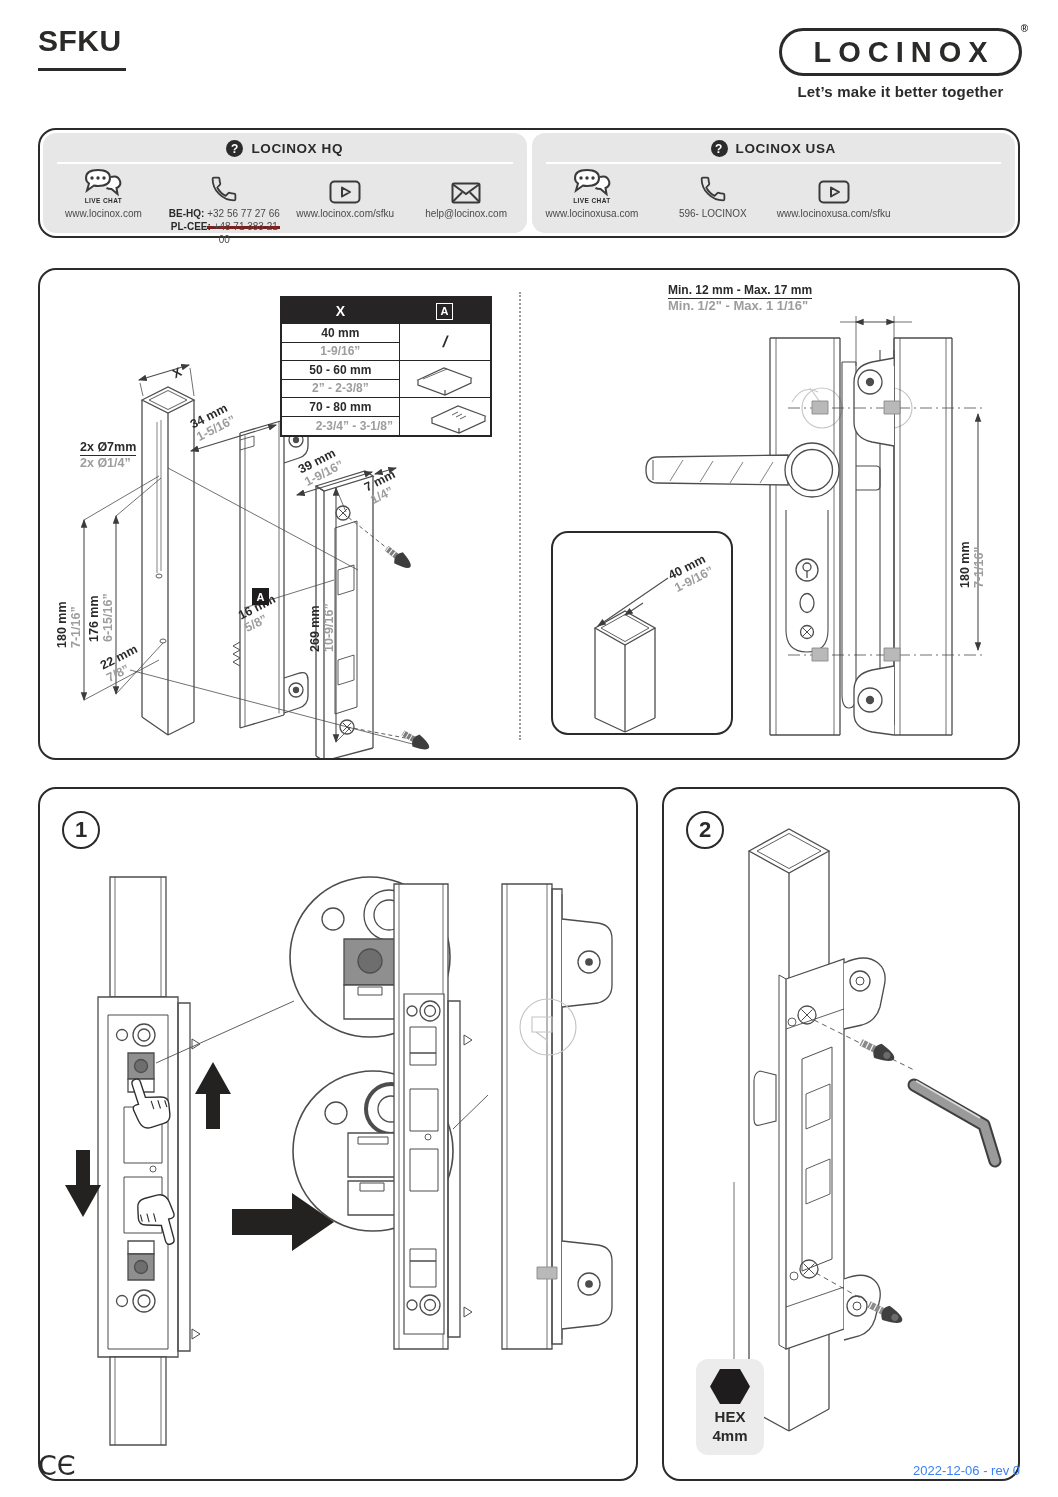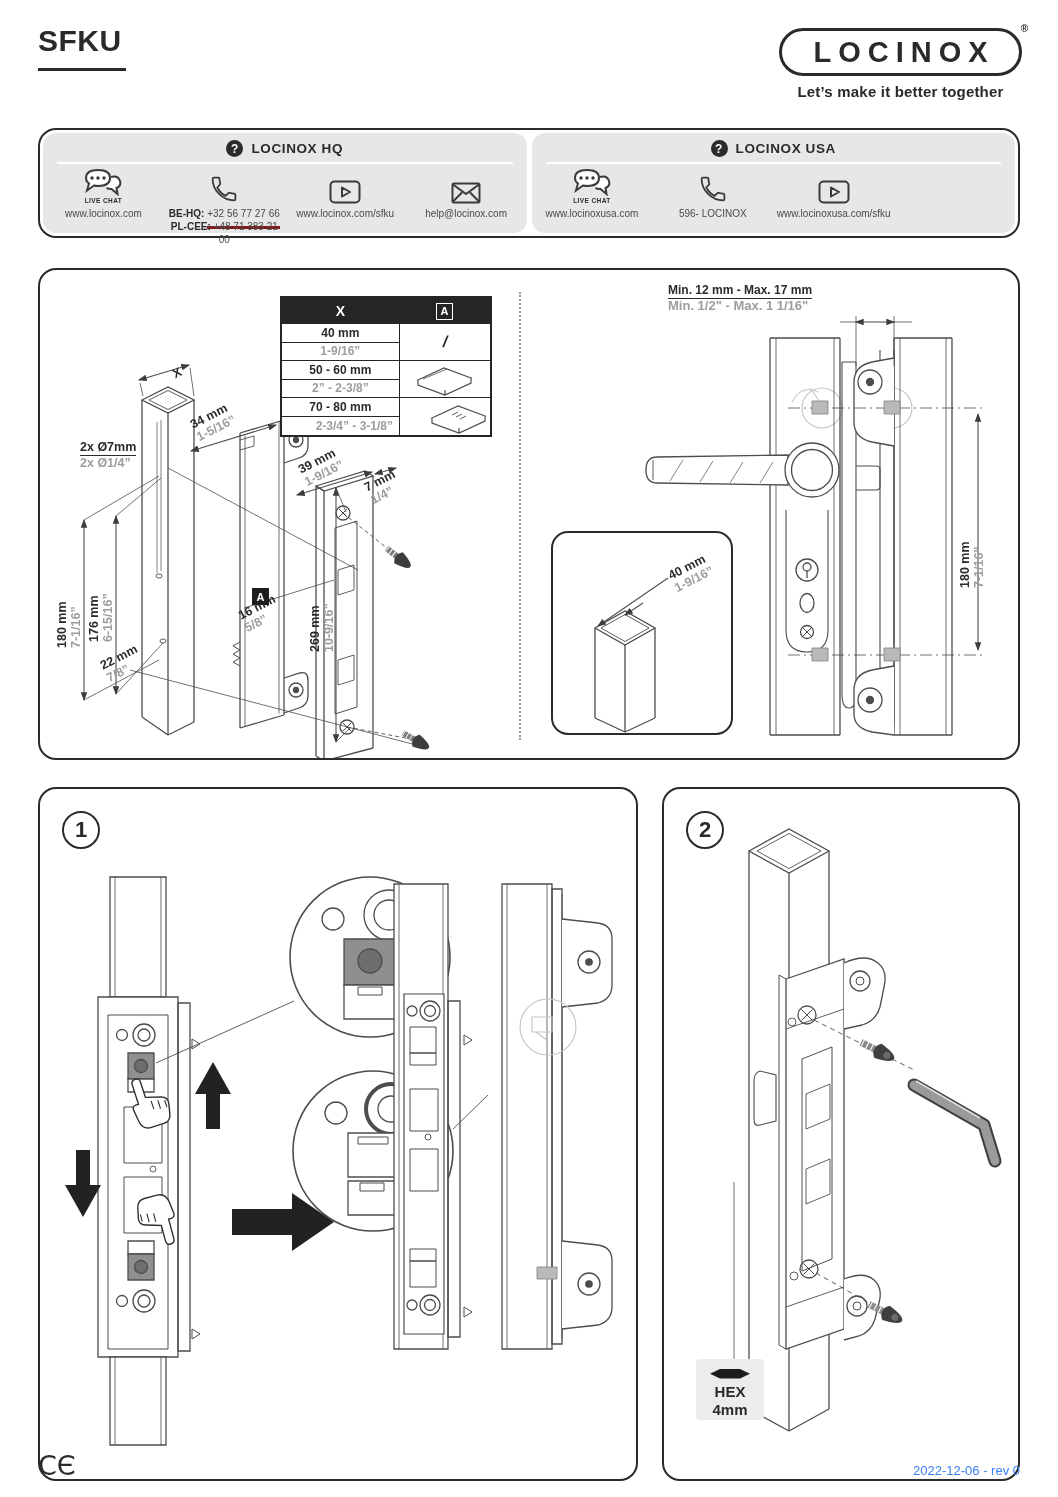--- a/index.html
+++ b/index.html
@@ -71,22 +71,22 @@
   .t-acell { height:37px; display:flex; align-items:center; justify-content:center;
              border-bottom:1.5px solid #262424; }
   .t-slash { font-size:16px; font-weight:800; transform:skewX(-12deg); }
 
   
   .step-num { position:absolute; left:22px; top:22px; width:38px; height:38px; border-radius:50%;
               border:2.5px solid #2b2a29; display:flex; align-items:center; justify-content:center;
               font-size:22px; font-weight:700; background:#fff; }
 
   
-  #hex-badge { position:absolute; left:32px; top:570px; width:68px; height:61px;
-               background:#ececec; border-radius:4px; display:flex; flex-direction:column;
+  #hex-badge { position:absolute; left:32px; top:570px; width:68px; height:96px;
+               background:#ececec; border-radius:12px; display:flex; flex-direction:column;
                align-items:center; justify-content:flex-start; padding-top:10px; }
   .hex-shape { width:40px; height:35px; background:#1e1c1c;
                clip-path:polygon(25% 0, 75% 0, 100% 50%, 75% 100%, 25% 100%, 0 50%); }
   .hex-txt { font-size:15px; font-weight:800; line-height:1.25; margin-top:4px; text-align:center; }
 
   
   #ce-mark { position:absolute; left:38px; top:1450px; font-size:27px;
              font-family:"DejaVu Sans", sans-serif; color:#2b2a29; }
   #footer-date { position:absolute; right:38px; top:1463px; font-size:13px; color:#3b82f6; }
 </style>

